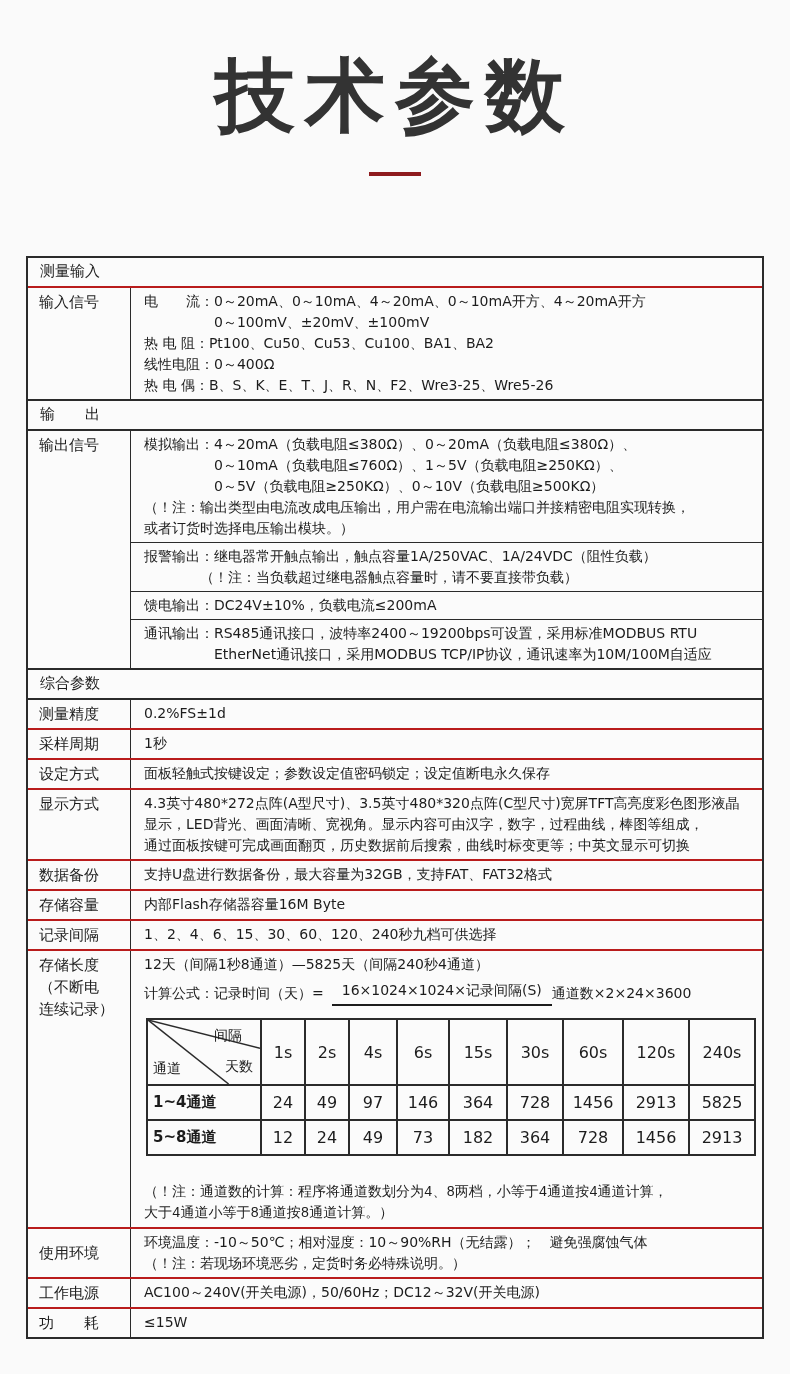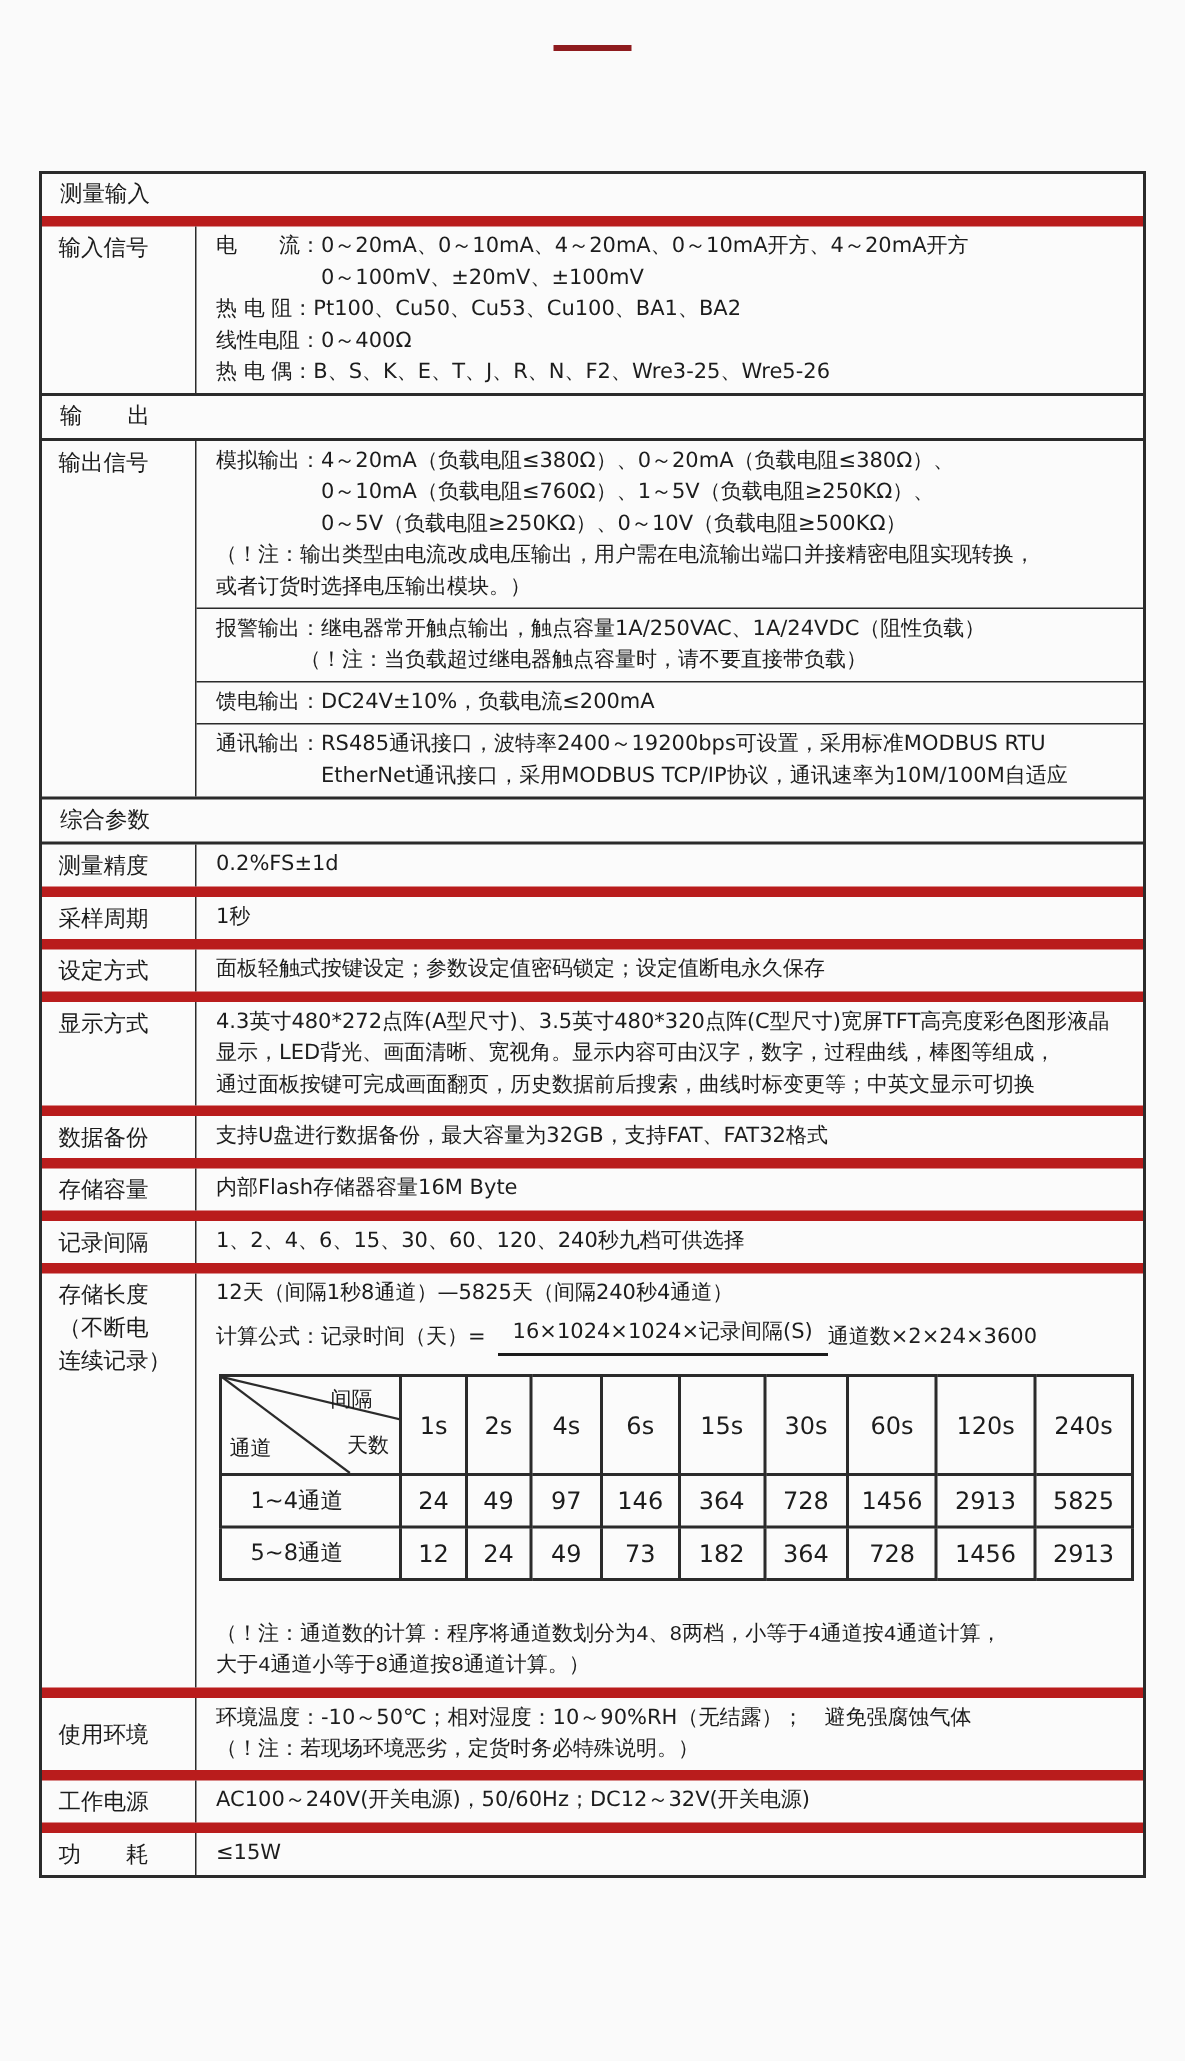--- a/index.html
+++ b/index.html
@@ -24,21 +24,21 @@
     background:#8e1b1e;
     margin:30px auto 0;
   }
   .spec-table {
     width:734px;
     margin:80px auto 0;
     border:2px solid #2b2b2b;
     background:#fbfbfb;
     box-sizing:content-box;
   }
-  .row {display:flex; border-top:7px solid #b91c1c;}
+  .row {display:flex; border-top:2px solid #b91c1c;}
   .row.first {border-top:none;}
   .row.thick {border-top:2px solid #2b2b2b;}
   .sec-title {
     padding:3px 10px 4px 12px;
     font-size:15px; line-height:21px;
   }
   .label-cell {
     flex:0 0 103px;
     border-right:1px solid #2b2b2b;
     padding:3px 4px 3px 11px;
@@ -66,33 +66,34 @@
   .sgrid {border-collapse:collapse; margin:12px 0 0 2px;}
   .sgrid td {
     border:2px solid #2b2b2b;
     text-align:center;
     font-size:16px;
     padding:0 2px;
     background:#fbfbfb;
   }
   .sgrid tr.hdr td {height:64px;}
   .sgrid tr.data td {height:33px;}
-  .sgrid td.rowlab {text-align:left; padding-left:19px; font-size:15px; width:100px;}
+  .sgrid td.rowlab {text-align:left; padding-left:5px; font-size:15px; width:100px;font-weight:bold;}
   .diag {position:relative; width:108px;}
   .diag svg {position:absolute; left:0; top:0; width:100%; height:100%; display:block;}
   .diag .t-top {position:absolute; top:5px; right:18px; font-size:14px;}
   .diag .t-mid {position:absolute; top:36px; right:7px; font-size:14px;}
   .diag .t-bot {position:absolute; bottom:5px; left:5px; font-size:14px;}
   .note {margin-top:26px;font-family:Liberation Mono, monospace;}
 </style>
 </head>
 <body>
 
 <div class="page">
 
+  <h1 class="title">技术参数</h1>
   <div class="divider"></div>
 
   <div class="spec-table">
 
     <div class="row first">
       <div class="sec-title">测量输入</div>
     </div>
 
     <div class="row">
       <div class="label-cell">输入信号</div>

